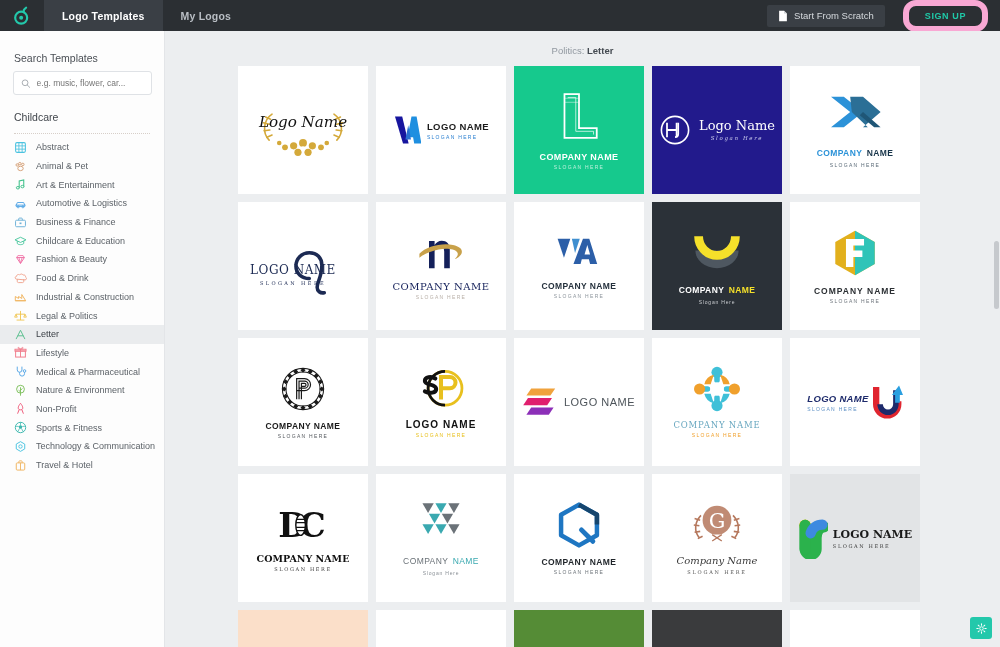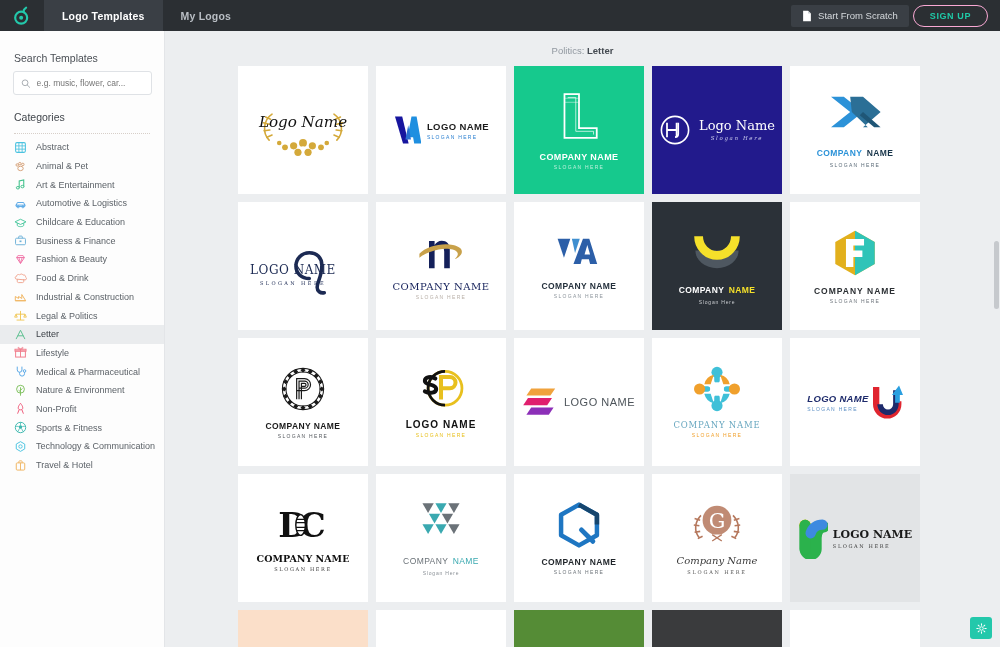--- a/index.html
+++ b/index.html
@@ -26,25 +26,25 @@
     display: flex; align-items: center; padding: 0 18px;
     font-size: 10.5px; font-weight: bold; color: #b9bec4;
     letter-spacing: .2px; cursor: pointer; white-space: nowrap;
   }
   .nav-tab.active { background: #3a3f45; color: #ffffff; }
   #header-spacer { flex: 1; }
   #scratch-btn {
     display: flex; align-items: center; gap: 6px;
     background: #3a3f45; color: #d6dade;
     font-size: 9.5px; padding: 5px 11px; border-radius: 2px;
-    margin: auto 4px auto 0; cursor: pointer; white-space: nowrap;
+    margin: auto 18px auto 0; cursor: pointer; white-space: nowrap;
   }
   #signup-btn {
     display: flex; align-items: center; justify-content: center;
-    border: 1px solid #f9a8d4; color: #1fc9a8;
+    border: 6px solid #f9a8d4; color: #1fc9a8;
     font-size: 9px; font-weight: bold; letter-spacing: .6px;
     padding: 5px 16px; border-radius: 13px;
     margin: auto 12px auto 0; cursor: pointer; white-space: nowrap;
   }
 
   
   #sidebar {
     position: absolute; top: 31px; left: 0;
     width: 165px; height: 616px;
     background: #fdfdfd;
@@ -169,21 +169,21 @@
 
 <div id="sidebar">
   <div class="side-heading">Search Templates</div>
   <div id="search-wrap">
     <svg width="11" height="11" viewBox="0 0 16 16">
       <circle cx="6.8" cy="6.8" r="4.8" fill="none" stroke="#9aa0a6" stroke-width="1.4"></circle>
       <line x1="10.4" y1="10.4" x2="14.5" y2="14.5" stroke="#9aa0a6" stroke-width="1.4" stroke-linecap="round"></line>
     </svg>
     <input id="search-input" type="text" placeholder="e.g. music, flower, car..." style="">
   </div>
-  <div id="cat-heading">Categories</div>
+  <div id="cat-heading">Childcare</div>
   <div id="cat-list">
       <div class="cat-divider"></div>
       <div class="cat-item">
         <svg width="13" height="13" viewBox="0 0 20 20" class="cat-icon">
           <rect x="2.5" y="2.5" width="15" height="15" rx="2" fill="none" stroke="#4cc3e0" stroke-width="1.6"></rect>
           <path d="M2.5 7.5h15M2.5 12.5h15M7.5 2.5v15M12.5 2.5v15" stroke="#4cc3e0" stroke-width="1.3"></path>
         </svg>
         <span>Abstract</span>
       </div>
       <div class="cat-item">
@@ -206,32 +206,32 @@
       <div class="cat-item">
         <svg width="13" height="13" viewBox="0 0 20 20" class="cat-icon">
           <path d="M2.2 12.5h15.6M3.5 12.5l1.6-4h9.8l1.6 4v2.2H3.5z" fill="none" stroke="#5aa9e6" stroke-width="1.5" stroke-linejoin="round"></path>
           <circle cx="6.3" cy="15" r="1.7" fill="none" stroke="#5aa9e6" stroke-width="1.4"></circle>
           <circle cx="13.7" cy="15" r="1.7" fill="none" stroke="#5aa9e6" stroke-width="1.4"></circle>
         </svg>
         <span>Automotive &amp; Logistics</span>
       </div>
       <div class="cat-item">
         <svg width="13" height="13" viewBox="0 0 20 20" class="cat-icon">
-          <path d="M10 5L18.5 9 10 13 1.5 9z" fill="none" stroke="#4fc9a0" stroke-width="1.5" stroke-linejoin="round"></path>
-          <path d="M5 10.8v3.4c0 1.2 2.3 2.2 5 2.2s5-1 5-2.2v-3.4" fill="none" stroke="#4fc9a0" stroke-width="1.5"></path>
-        </svg>
-        <span>Childcare &amp; Education</span>
-      </div>
-      <div class="cat-item">
-        <svg width="13" height="13" viewBox="0 0 20 20" class="cat-icon">
           <rect x="2.4" y="6.5" width="15.2" height="10" rx="1.6" fill="none" stroke="#6fb2d8" stroke-width="1.5"></rect>
           <path d="M7.2 6.5V4.6a1.4 1.4 0 011.4-1.4h2.8a1.4 1.4 0 011.4 1.4v1.9" fill="none" stroke="#6fb2d8" stroke-width="1.5"></path>
           <rect x="8.5" y="10" width="3" height="2.5" fill="#6fb2d8"></rect>
         </svg>
         <span>Business &amp; Finance</span>
+      </div>
+      <div class="cat-item">
+        <svg width="13" height="13" viewBox="0 0 20 20" class="cat-icon">
+          <path d="M10 5L18.5 9 10 13 1.5 9z" fill="none" stroke="#4fc9a0" stroke-width="1.5" stroke-linejoin="round"></path>
+          <path d="M5 10.8v3.4c0 1.2 2.3 2.2 5 2.2s5-1 5-2.2v-3.4" fill="none" stroke="#4fc9a0" stroke-width="1.5"></path>
+        </svg>
+        <span>Childcare &amp; Education</span>
       </div>
       <div class="cat-item">
         <svg width="13" height="13" viewBox="0 0 20 20" class="cat-icon">
           <path d="M4 7h12l-6 9z" fill="none" stroke="#ef6fa5" stroke-width="1.5" stroke-linejoin="round"></path>
           <path d="M4 7l2-3h8l2 3M7.5 7L10 16M12.5 7L10 16" fill="none" stroke="#ef6fa5" stroke-width="1.3"></path>
         </svg>
         <span>Fashion &amp; Beauty</span>
       </div>
       <div class="cat-item">
         <svg width="13" height="13" viewBox="0 0 20 20" class="cat-icon">

